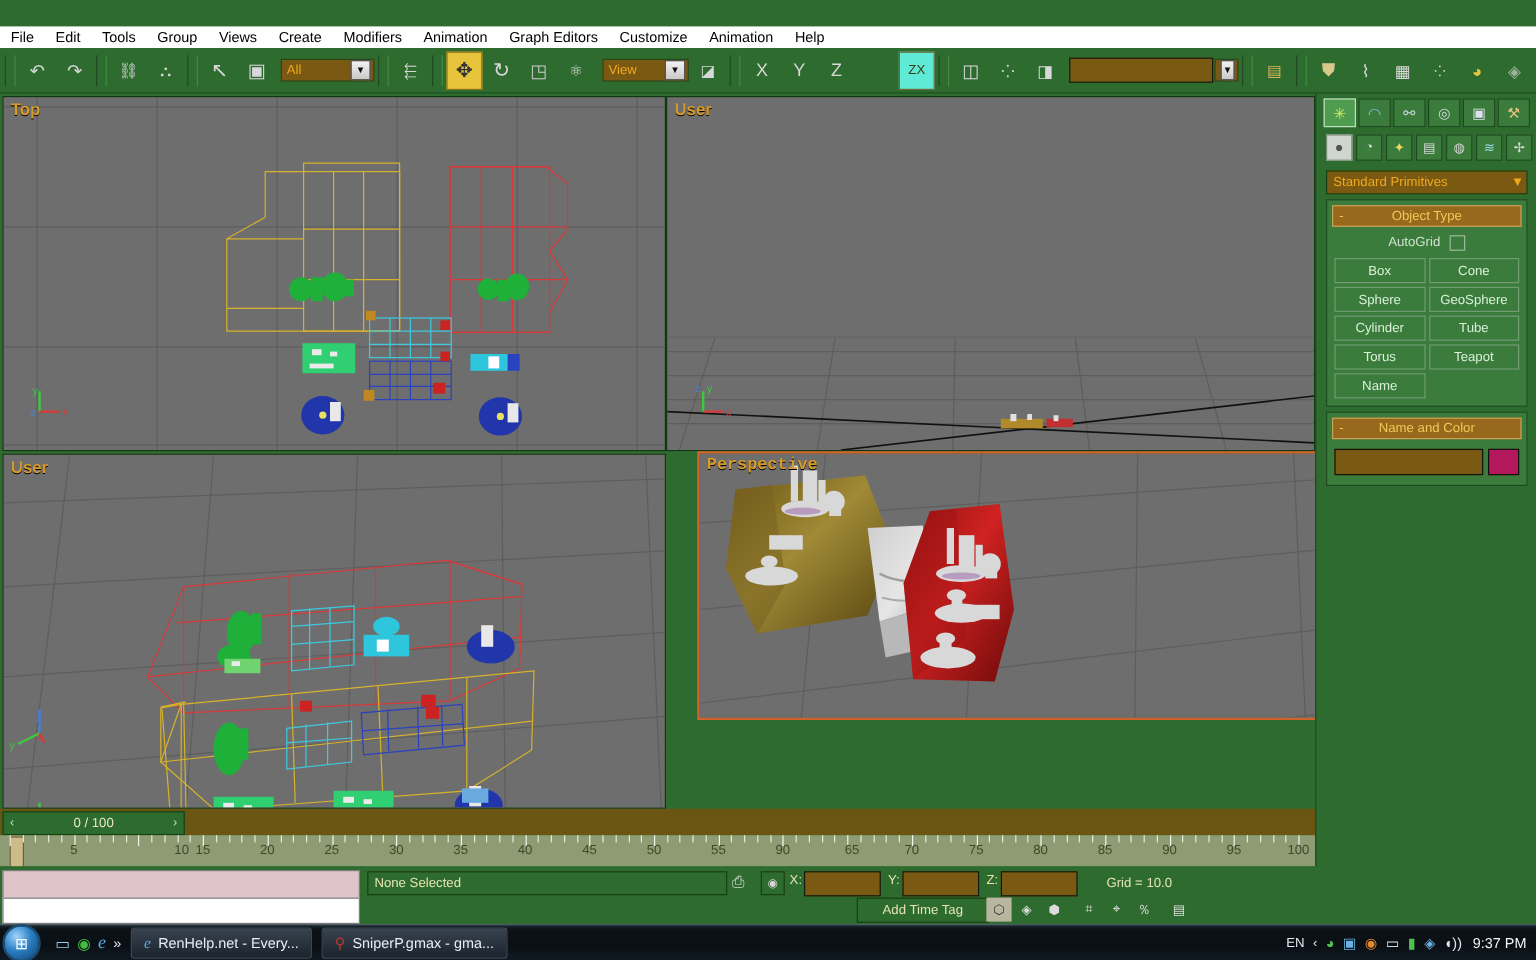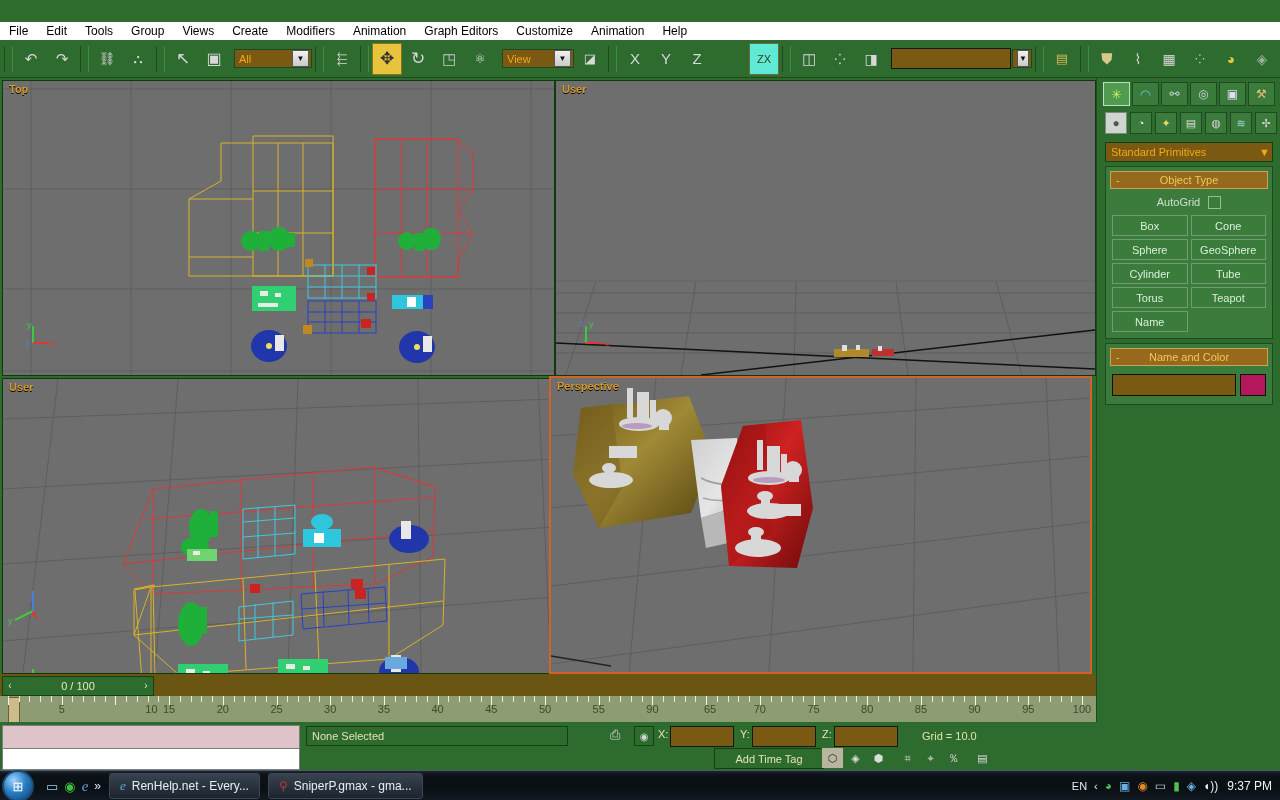--- a/index.html
+++ b/index.html
@@ -33,39 +33,39 @@
   .sep{width:7px;height:26px;border-left:1px solid #1f4a20;border-right:1px solid #418a42;margin:0 2px;}
   .gl{font-size:15px;color:#d8d8d8;font-family:"Liberation Sans",sans-serif;}
   .combo{height:19px;background:#7a5a12;border:1px solid #1f4a20;display:flex;align-items:center;color:#f0a81c;font-size:11px;padding-left:4px;box-sizing:border-box;}
   .combo .arrow{width:15px;height:15px;margin-left:auto;margin-right:2px;background:linear-gradient(#f2f2f2,#c9c9c9);border:1px solid #555;
      display:flex;align-items:center;justify-content:center;font-size:8px;color:#111;}
   .namefield{height:19px;background:#7a5a12;border:1px solid #101a10;}
 
   
   .vp-area{position:absolute;left:0;top:78px;width:1096px;height:596px;background:#2e6b2f;}
   .vp{position:absolute;background:#6e6e6e;overflow:hidden;}
-  .vp .lbl{position:absolute;left:6px;top:2px;color:#d89b2a;font-size:11px;font-weight:bold;z-index:5;text-shadow:0 1px 0 #000;}
+  .vp .lbl{position:absolute;left:6px;top:2px;color:#d89b2a;font-size:14px;font-weight:bold;z-index:5;text-shadow:0 1px 0 #000;}
   .vp.active{outline:2px solid #d1622a;}
 
   
   .trackbar{position:absolute;left:0;top:674px;width:1096px;height:22px;background:#6b5512;}
   .frm{position:absolute;left:2px;top:2px;width:150px;height:18px;background:#2e6b2f;border:1px solid #16400f;
        display:flex;align-items:center;justify-content:center;color:#e8e8c0;font-size:11px;}
   .frm .ar{position:absolute;width:14px;height:16px;top:0;display:flex;align-items:center;justify-content:center;color:#cfe6cf;font-size:10px;}
   .ruler{position:absolute;left:0;top:696px;width:1096px;height:26px;background:#8d9c72;}
   .ruler .tick{position:absolute;top:0;width:1px;height:6px;background:#e7ecd8;}
   .ruler .tickmaj{position:absolute;top:0;width:1px;height:9px;background:#f2f5e8;}
   .ruler .num{position:absolute;top:7px;font-size:11px;color:#3e4a2c;transform:translateX(-50%);}
   .slider-handle{position:absolute;left:8px;top:1px;width:10px;height:24px;background:#cdbb8a;border:1px solid #6d5f38;}
 
   
   .status{position:absolute;left:0;top:722px;width:1280px;height:48px;background:#2e6b2f;}
   .listener{position:absolute;left:2px;top:3px;width:296px;height:22px;background:#dec3c8;border:1px solid #7d7d7d;}
   .listener2{position:absolute;left:2px;top:26px;width:296px;height:20px;background:#ffffff;border:1px solid #7d7d7d;}
-  .st-sel{position:absolute;left:306px;top:4px;width:262px;height:20px;background:#2e6b2f;border:1px solid #17400f;color:#e4e4b0;
+  .st-sel{position:absolute;left:306px;top:4px;width:300px;height:20px;background:#2e6b2f;border:1px solid #17400f;color:#e4e4b0;
      font-size:11px;display:flex;align-items:center;padding-left:5px;box-sizing:border-box;}
   .prompt{position:absolute;left:306px;top:26px;width:400px;height:19px;background:#2e6b2f;border:1px solid #17400f;color:#e4e4b0;
      font-size:11px;display:flex;align-items:center;padding-left:5px;box-sizing:border-box;}
   .coordfield{position:absolute;top:4px;height:19px;width:62px;background:#7a5a12;border:1px solid #101a10;}
   .coordlbl{position:absolute;top:6px;color:#e4e4b0;font-size:11px;}
   .gridlbl{position:absolute;left:922px;top:4px;width:80px;height:19px;color:#e4e4b0;font-size:11px;display:flex;align-items:center;}
   .timetag{position:absolute;left:714px;top:26px;width:108px;height:19px;background:#2e6b2f;border:1px solid #17400f;color:#e4e4b0;
      font-size:11px;display:flex;align-items:center;justify-content:center;}
   .smallbtn{width:21px;height:20px;display:flex;align-items:center;justify-content:center;color:#dcdcdc;font-size:11px;}
 
@@ -493,21 +493,21 @@
           <text x="27" y="222" fill="#4a7fd8" font-size="9" font-family="Liberation Sans">z</text>
           <text x="28" y="238" fill="#d83a3a" font-size="9" font-family="Liberation Sans">x</text>
           <text x="5" y="245" fill="#3fc93f" font-size="9" font-family="Liberation Sans">y</text>
           <line x1="30" y1="212" x2="30" y2="232" stroke="#4a7fd8" stroke-width="2"></line>
           <line x1="30" y1="232" x2="12" y2="241" stroke="#3fc93f" stroke-width="2"></line>
           <line x1="30" y1="232" x2="34" y2="240" stroke="#d83a3a" stroke-width="2"></line>
         </g>
       </svg>
     </div>
 
-    <div class="vp active" id="vp-persp" style="left:551px;top:300px;width:539px;height:294px;">
+    <div class="vp active" id="vp-persp" style="left:583px;top:300px;width:539px;height:220px;font-family:Liberation Mono, monospace;">
       <div class="lbl">Perspective</div>
       <svg width="539" height="294" style="position:absolute;left:0;top:0">
         <defs>
           <linearGradient id="gTan" x1="0" y1="0" x2="1" y2="1">
             <stop offset="0%" stop-color="#6a5414"></stop>
               <stop offset="45%" stop-color="#a08a36"></stop>
               <stop offset="100%" stop-color="#55430f"></stop>
           </linearGradient>
           <linearGradient id="gRed" x1="0" y1="0" x2="1" y2="1">
             <stop offset="0%" stop-color="#8d0f0f"></stop>

